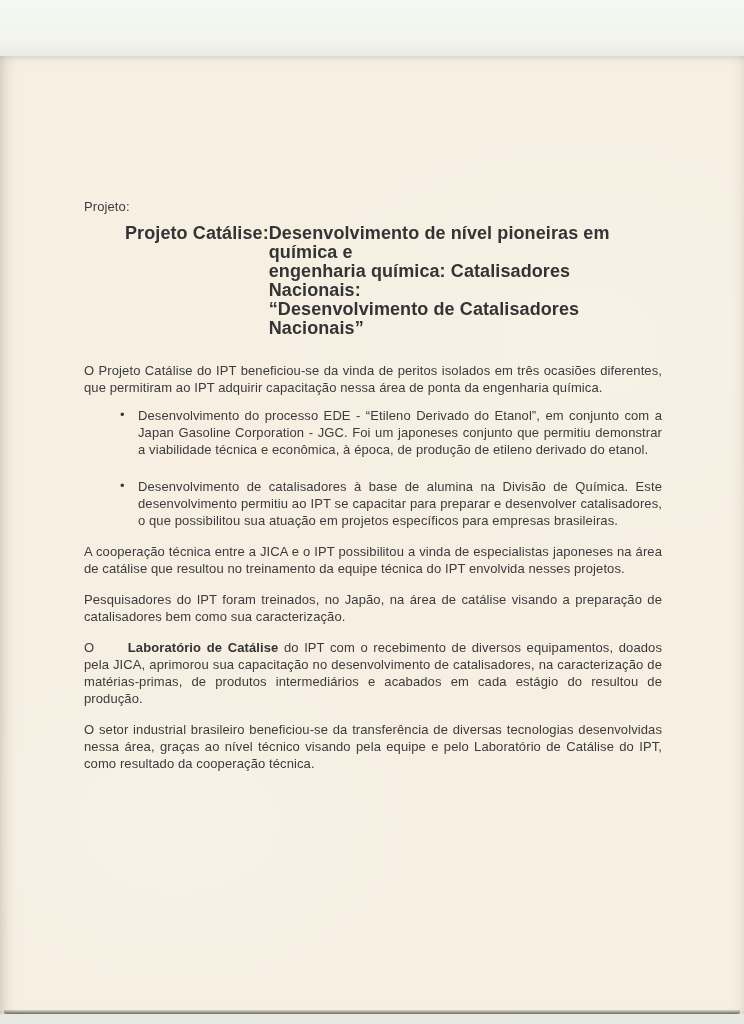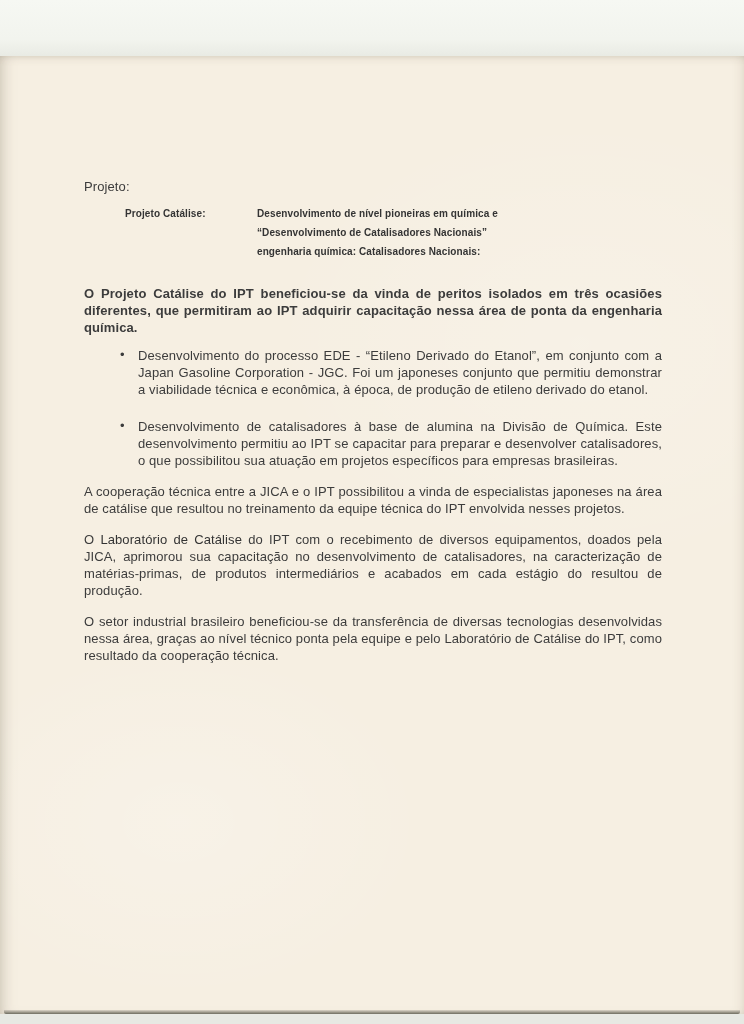--- a/index.html
+++ b/index.html
@@ -28,89 +28,90 @@
       inset -8px 0 14px -10px rgba(110,100,80,0.28),
       inset 0 8px 10px -8px rgba(140,130,110,0.25);
   }
   
   .paper-bottom-edge {
     position: absolute; left: 4px; right: 4px; bottom: 0; height: 4px;
     background: linear-gradient(180deg, rgba(90,88,76,0.15), #6e6d60);
     border-radius: 0 0 2px 2px;
   }
   .content {
-    position: absolute; left: 84px; top: 122px; width: 578px;
+    position: absolute; left: 84px; top: 142px; width: 578px;
     color: #3c3c3c;
     font-size: 13px; line-height: 17px;
     letter-spacing: 0.1px;
   }
   .doc-label { margin: 0; }
   .title-block {
     display: flex;
     margin: 9px 0 0 41px;
     font-weight: bold;
-    font-size: 10px; line-height: 19px;
+    font-size: 18px; line-height: 19px;
     color: #343434;
   }
   .title-term { flex: 0 0 132px; white-space: nowrap; }
   .title-lines { flex: 1; }
   .para { margin: 14px 0 0 0; text-align: justify; }
-  .para.first { margin-top: 24px; font-weight: bold; }
+  .para.first { margin-top: 24px; }
   .para.after-list { }
   .bullets {
     list-style: none;
     margin: 11px 0 0 0; padding: 0;
   }
   .bullet-item {
     position: relative;
     padding-left: 54px;
     text-align: justify;
   }
   .bullet-item + .bullet-item { margin-top: 20px; }
   .bullet-dot {
     position: absolute; left: 36px; top: -1px;
     font-size: 13px;
   }
-  strong { font-weight: normal; color: #333; }
+  strong { font-weight: bold; color: #333; margin-left: 28px; }
 </style>
 </head>
 <body>
 
 <div class="scan-top-strip"></div>
 
 <div class="paper">
   <div class="content">
 
     <div class="doc-label">Projeto:</div>
 
     <div class="title-block">
       <div class="title-term">Projeto Catálise:</div>
       <div class="title-lines">
         <div>Desenvolvimento de nível pioneiras em química e</div>
+        <div>engenharia química: Catalisadores Nacionais:</div>
         <div>“Desenvolvimento de Catalisadores Nacionais”</div>
-        <div>engenharia química: Catalisadores Nacionais:</div>
       </div>
     </div>
 
     <p class="para first">O Projeto Catálise do IPT beneficiou-se da vinda de peritos isolados em três ocasiões diferentes, que permitiram ao IPT adquirir capacitação nessa área de ponta da engenharia química.</p>
 
 
     <ul class="bullets">
       <li class="bullet-item">
         <span class="bullet-dot">•</span>
         <span>Desenvolvimento do processo EDE - “Etileno Derivado do Etanol”, em conjunto com a Japan Gasoline Corporation - JGC. Foi um japoneses conjunto que permitiu demonstrar a viabilidade técnica e econômica, à época, de produção de etileno derivado do etanol.</span>
       </li>
       <li class="bullet-item">
         <span class="bullet-dot">•</span>
         <span>Desenvolvimento de catalisadores à base de alumina na Divisão de Química. Este desenvolvimento permitiu ao IPT se capacitar para preparar e desenvolver catalisadores, o que possibilitou sua atuação em projetos específicos para empresas brasileiras.</span>
       </li>
     </ul>
 
     <p class="para after-list">A cooperação técnica entre a JICA e o IPT possibilitou a vinda de especialistas japoneses na área de catálise que resultou no treinamento da equipe técnica do IPT envolvida nesses projetos.</p>
 
+    <p class="para">Pesquisadores do IPT foram treinados, no Japão, na área de catálise visando a preparação de catalisadores bem como sua caracterização.</p>
 
     <p class="para"><span>O </span><strong>Laboratório de Catálise</strong><span> do IPT com o recebimento de diversos equipamentos, doados pela JICA, aprimorou sua capacitação no desenvolvimento de catalisadores, na caracterização de matérias-primas, de produtos intermediários e acabados em cada estágio do resultou de produção.</span></p>
 
-    <p class="para">O setor industrial brasileiro beneficiou-se da transferência de diversas tecnologias desenvolvidas nessa área, graças ao nível técnico ponta pela equipe e pelo Laboratório de Catálise do IPT, como resultado da cooperação técnica.</p>
+    <p class="para">O setor industrial brasileiro beneficiou-se da transferência de diversas tecnologias desenvolvidas nessa área, graças ao nível técnico visando pela equipe e pelo Laboratório de Catálise do IPT, como resultado da cooperação técnica.</p>
 
   </div>
   <div class="paper-bottom-edge"></div>
 </div>
 
 </body></html>

